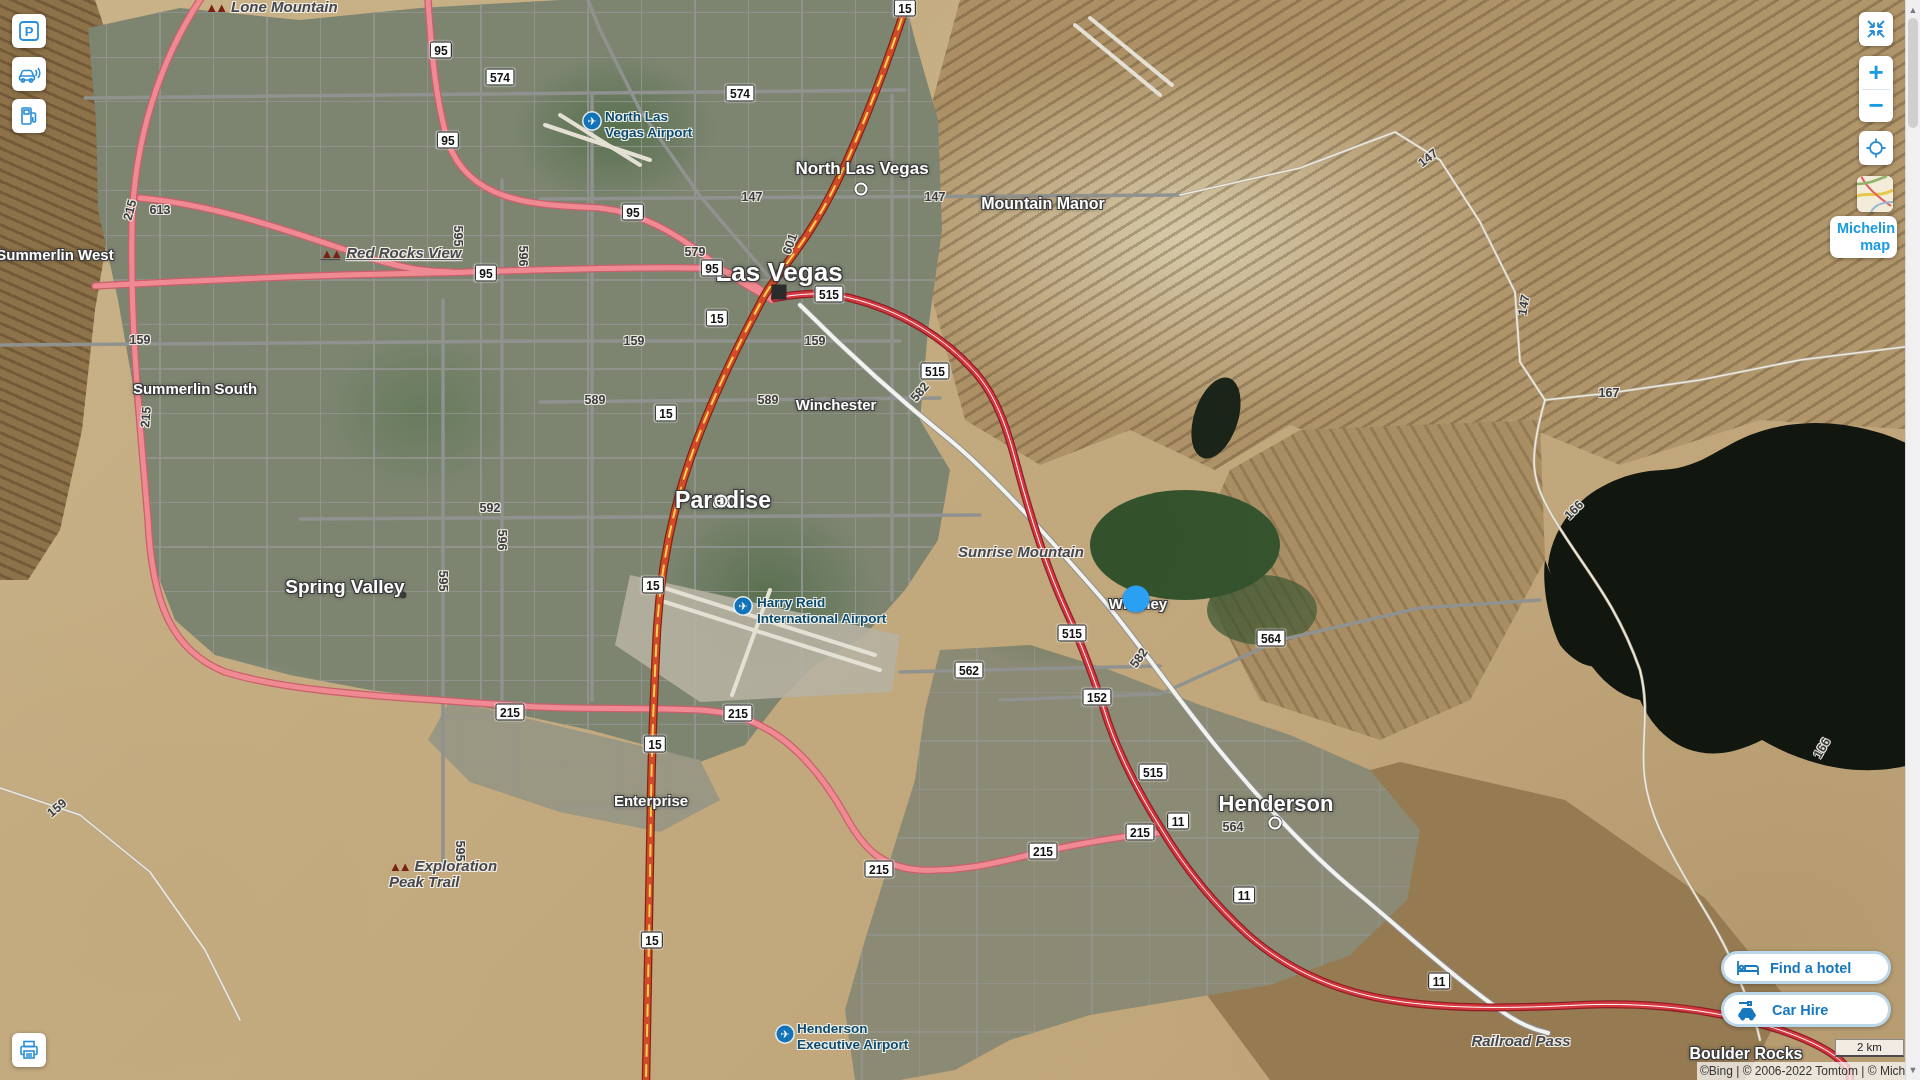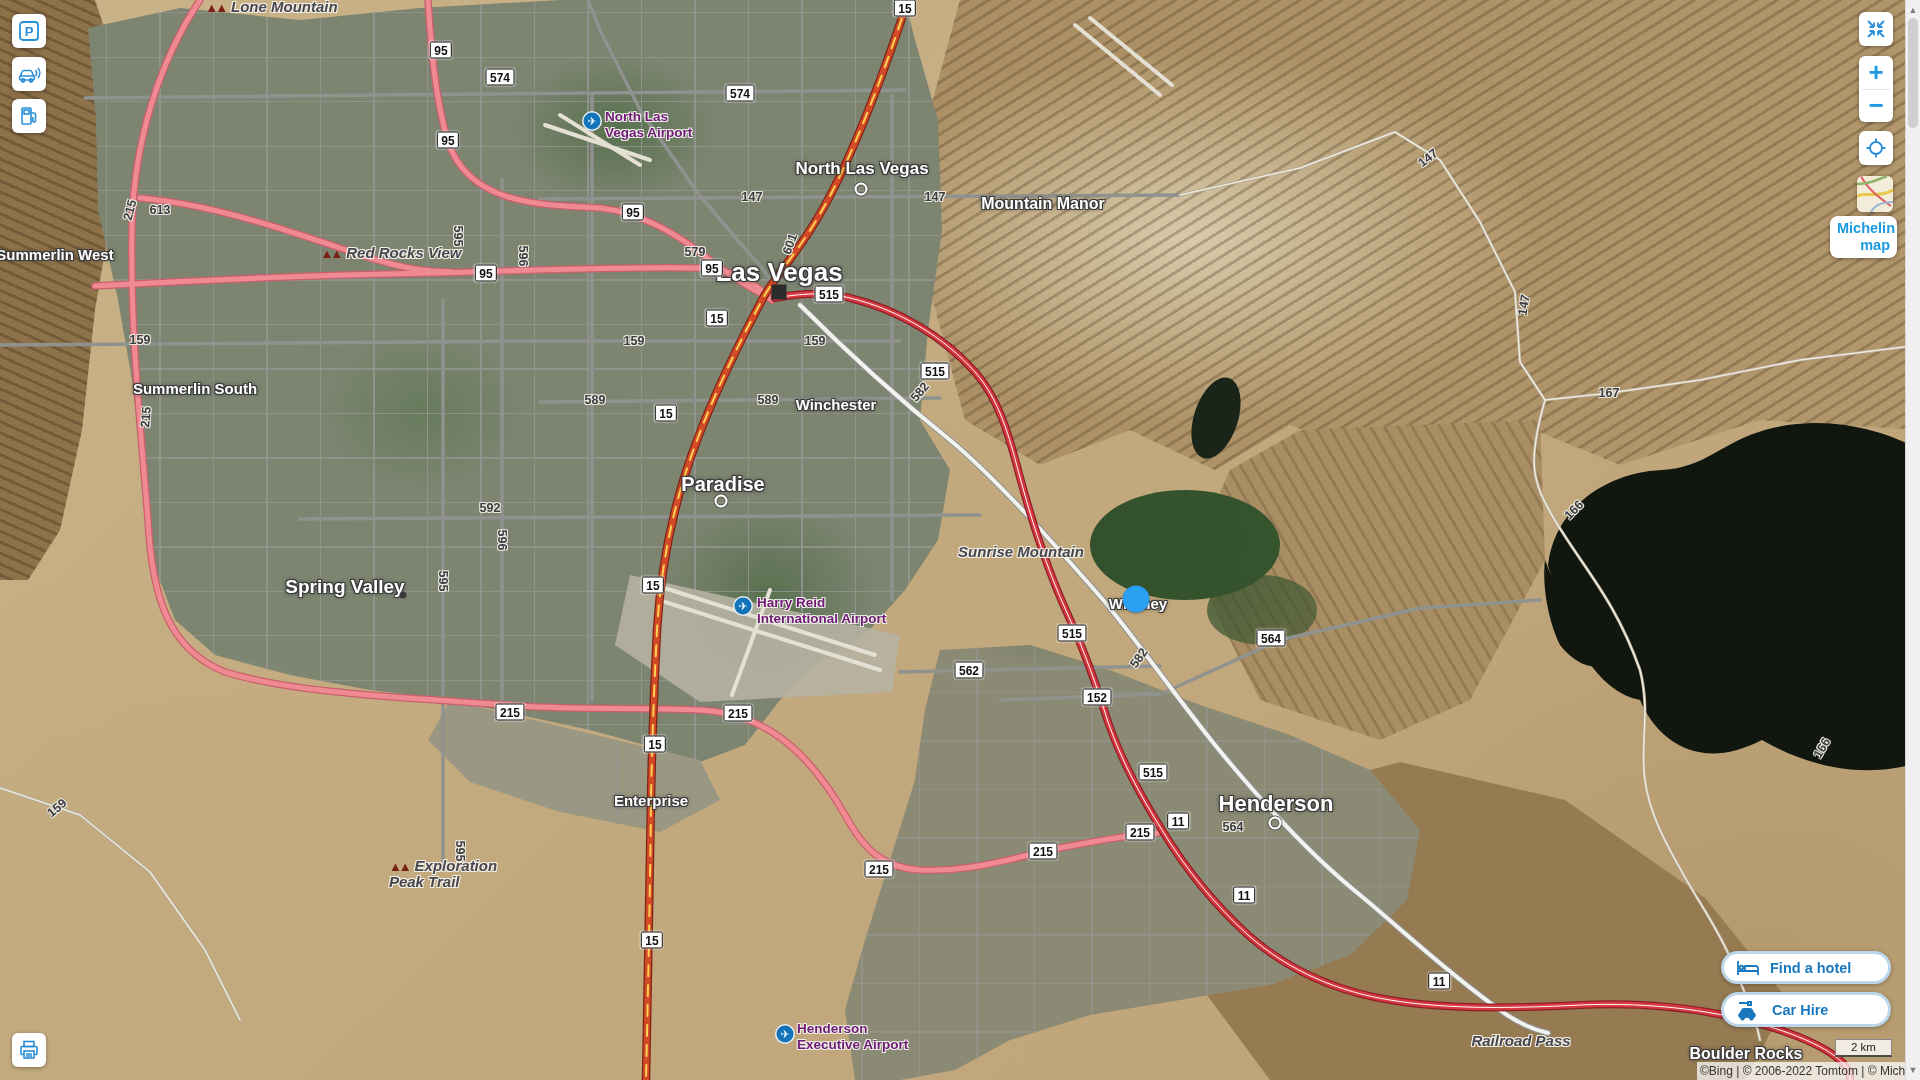--- a/index.html
+++ b/index.html
@@ -63,21 +63,21 @@
   #wash{clip-path:ellipse(95px 55px at 1185px 545px);background:radial-gradient(closest-side,#2f4e2a,#3d5c33 70%,rgba(61,92,51,0) 100%);}
   #wash2{clip-path:ellipse(55px 35px at 1262px 610px);background:radial-gradient(closest-side,#33522d,rgba(61,92,51,0));}
   #airport-pad{clip-path:polygon(630px 575px,900px 635px,892px 692px,700px 702px,615px 645px);background:#b6b1a2;opacity:.9;}
   
   .lbl{position:absolute;white-space:nowrap;transform:translate(-50%,-50%);line-height:1.05;}
   .city{color:#fff;font-weight:bold;
     text-shadow:-1px -1px 0 #3a3a3a,1px -1px 0 #3a3a3a,-1px 1px 0 #3a3a3a,1px 1px 0 #3a3a3a,0 0 4px #222;}
   .place{color:#474750;font-style:italic;font-weight:bold;font-size:15px;
     text-shadow:-1px -1px 0 #f3efe4,1px -1px 0 #f3efe4,-1px 1px 0 #f3efe4,1px 1px 0 #f3efe4;}
   .place .pk{color:#7a2015;font-style:normal;font-size:13px;letter-spacing:-3px;margin-right:6px;text-shadow:none;}
-  .apt{position:absolute;color:#701a75;font-weight:bold;font-size:13.5px;line-height:1.18;white-space:nowrap;
+  .apt{position:absolute;color:#0c4a6e;font-weight:bold;font-size:13.5px;line-height:1.18;white-space:nowrap;
     text-shadow:-1px -1px 0 #eef0ea,1px -1px 0 #eef0ea,-1px 1px 0 #eef0ea,1px 1px 0 #eef0ea;}
   .apt-ico{position:absolute;width:17px;height:17px;border-radius:50%;background:#1273b8;color:#fff;
     font-size:11px;line-height:17px;text-align:center;transform:translate(-50%,-50%);box-shadow:0 0 0 1.5px #e8eef2;}
   .shield{position:absolute;transform:translate(-50%,-50%);background:#fff;border:1.6px solid #111;
     border-radius:2px;color:#111;font-weight:bold;font-size:12px;line-height:1;padding:1.5px 3.5px;
     box-shadow:0 0 2px rgba(255,255,255,.8);}
   .rt{position:absolute;color:#3c3c42;font-weight:bold;font-size:12.5px;white-space:nowrap;
     text-shadow:-1px -1px 0 #e9e7dc,1px -1px 0 #e9e7dc,-1px 1px 0 #e9e7dc,1px 1px 0 #e9e7dc;}
   .mark{position:absolute;transform:translate(-50%,-50%);}
   .mark.ring{width:9px;height:9px;border:2px solid #fff;border-radius:50%;box-shadow:0 0 0 1px #555, inset 0 0 0 1px #555;}
@@ -93,21 +93,21 @@
   #zoom-pill{left:1859px;top:56px;width:34px;height:66px;flex-direction:column;font-size:26px;color:#1b9be0;font-weight:bold;}
   #zoom-pill .half{flex:1;width:100%;display:flex;align-items:center;justify-content:center;}
   #zoom-pill .div{height:1px;width:80%;background:#d9e6ef;}
   #michelin-map-btn{position:absolute;left:1830px;top:216px;width:67px;height:42px;background:#fff;border-radius:8px;
     box-shadow:0 1px 4px rgba(0,0,0,.35);color:#1b9be0;font-size:14.5px;font-weight:bold;text-align:right;
     padding:4px 7px;box-sizing:border-box;line-height:1.2;cursor:pointer;}
   #map-preview{left:1857px;top:176px;width:36px;height:36px;overflow:hidden;}
   .pill{position:absolute;left:1721px;width:170px;background:#fff;border:3px solid #bcd7ea;border-radius:20px;
     display:flex;align-items:center;gap:10px;padding:0 12px;box-sizing:border-box;cursor:pointer;
     color:#1878be;font-weight:bold;font-size:14.5px;box-shadow:0 1px 4px rgba(0,0,0,.3);}
-  #scalebox{position:absolute;left:1835px;top:1039px;width:57px;height:18px;background:rgba(255,255,255,.8);
+  #scalebox{position:absolute;left:1835px;top:1039px;width:69px;height:18px;background:rgba(255,255,255,.8);
     border:1px solid #8a8a8a;border-bottom:2px solid #4a4a4a;box-sizing:border-box;
     font-size:11.5px;color:#222;text-align:center;line-height:15px;}
   #copybar{position:absolute;left:1697px;top:1062px;width:209px;height:18px;background:rgba(255,255,255,.72);
     font-size:12px;color:#333;line-height:18px;padding-left:3px;box-sizing:border-box;white-space:nowrap;overflow:hidden;}
   #vscroll{position:absolute;right:0;top:0;width:14px;height:1080px;background:#f0f0f2;border-left:1px solid #d9d9db;}
   #vscroll .arr{position:absolute;left:0;width:14px;height:16px;color:#7a7a7e;font-size:9px;text-align:center;line-height:16px;}
   #vscroll .thumb{position:absolute;left:2px;top:18px;width:10px;height:110px;background:#cfcfd2;border-radius:5px;}
 </style>
 </head>
 <body>
@@ -199,33 +199,33 @@
     <path d="M908,0 C885,70 862,130 838,180 C805,248 778,270 762,300 C730,360 702,420 684,478 C668,530 660,580 657,630 C654,690 652,740 651,800 C650,900 648,990 646,1080" stroke="#ffd24f" stroke-width="2" stroke-dasharray="11 9"></path>
   </svg>
 
   <div class="layer" id="labels">
       <div class="lbl city" style="font-size: 26px; left: 779px; top: 273px;">Las Vegas</div>
       <div class="mark square" style="left: 779px; top: 292px;"></div>
       <div class="lbl city" style="font-size: 17px; left: 862px; top: 169px;">North Las Vegas</div>
       <div class="mark ring" style="left: 861px; top: 189px;"></div>
       <div class="lbl city" style="font-size: 16px; left: 1043px; top: 204px;">Mountain Manor</div>
       <div class="lbl city" style="font-size: 15px; left: 836px; top: 405px;">Winchester</div>
-      <div class="lbl city" style="font-size: 20px; left: 723px; top: 484px; text-align: center;">Paradise</div>
+      <div class="lbl city" style="font-size: 23px; left: 723px; top: 500px; text-align: center;">Paradise</div>
       <div class="mark ring" style="left: 721px; top: 501px;"></div>
       <div class="lbl city" style="font-size: 19px; left: 345px; top: 587px;">Spring Valley</div>
       <div class="mark dot" style="left: 403px; top: 595px;"></div>
       <div class="lbl city" style="font-size: 15px; left: 55px; top: 255px;">Summerlin West</div>
       <div class="lbl city" style="font-size: 15px; left: 195px; top: 389px;">Summerlin South</div>
       <div class="lbl city" style="font-size: 15px; left: 1138px; top: 604px;">Whitney</div>
       <div class="lbl city" style="font-size: 15px; left: 651px; top: 801px;">Enterprise</div>
       <div class="lbl city" style="font-size: 22px; left: 1276px; top: 804px;">Henderson</div>
       <div class="mark ring" style="left: 1275px; top: 823px;"></div>
       <div class="lbl city" style="font-size: 16px; left: 1746px; top: 1054px;">Boulder Rocks</div>
       <div class="lbl place" style="left: 258px; top: 7px; text-align: left; padding-left: 27px;"><span class="pk">▲▲</span>Lone Mountain</div>
-      <div class="lbl place" style="left: 391px; top: 253px; text-align: center;"><span class="pk">▲▲</span>Red Rocks View</div>
+      <div class="lbl place" style="left: 391px; top: 253px; text-align: center; text-decoration: underline;"><span class="pk">▲▲</span>Red Rocks View</div>
       <div class="lbl place" style="left: 1021px; top: 552px; text-align: left;">Sunrise Mountain</div>
       <div class="lbl place" style="left: 443px; top: 874px; text-align: left;"><span class="pk">▲▲</span>Exploration<br>Peak Trail</div>
       <div class="lbl place" style="left: 1521px; top: 1041px; text-align: left;">Railroad Pass</div>
       <div class="apt-ico" style="left: 592px; top: 121px;">✈</div>
       <div class="apt" style="left: 605px; top: 109px;">North Las<br>Vegas Airport</div>
       <div class="apt-ico" style="left: 743px; top: 606px;">✈</div>
       <div class="apt" style="left: 757px; top: 595px;">Harry Reid<br>International Airport</div>
       <div class="apt-ico" style="left: 785px; top: 1034px;">✈</div>
       <div class="apt" style="left: 797px; top: 1021px;">Henderson<br>Executive Airport</div>
       <div class="shield" style="left: 905px; top: 8px;">15</div>

